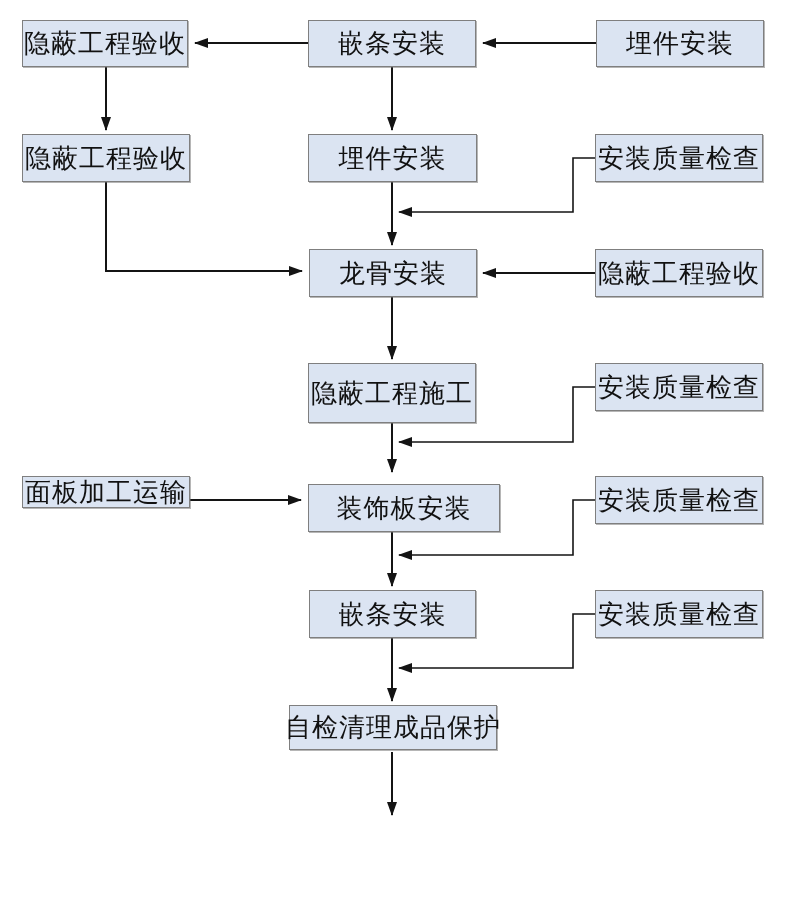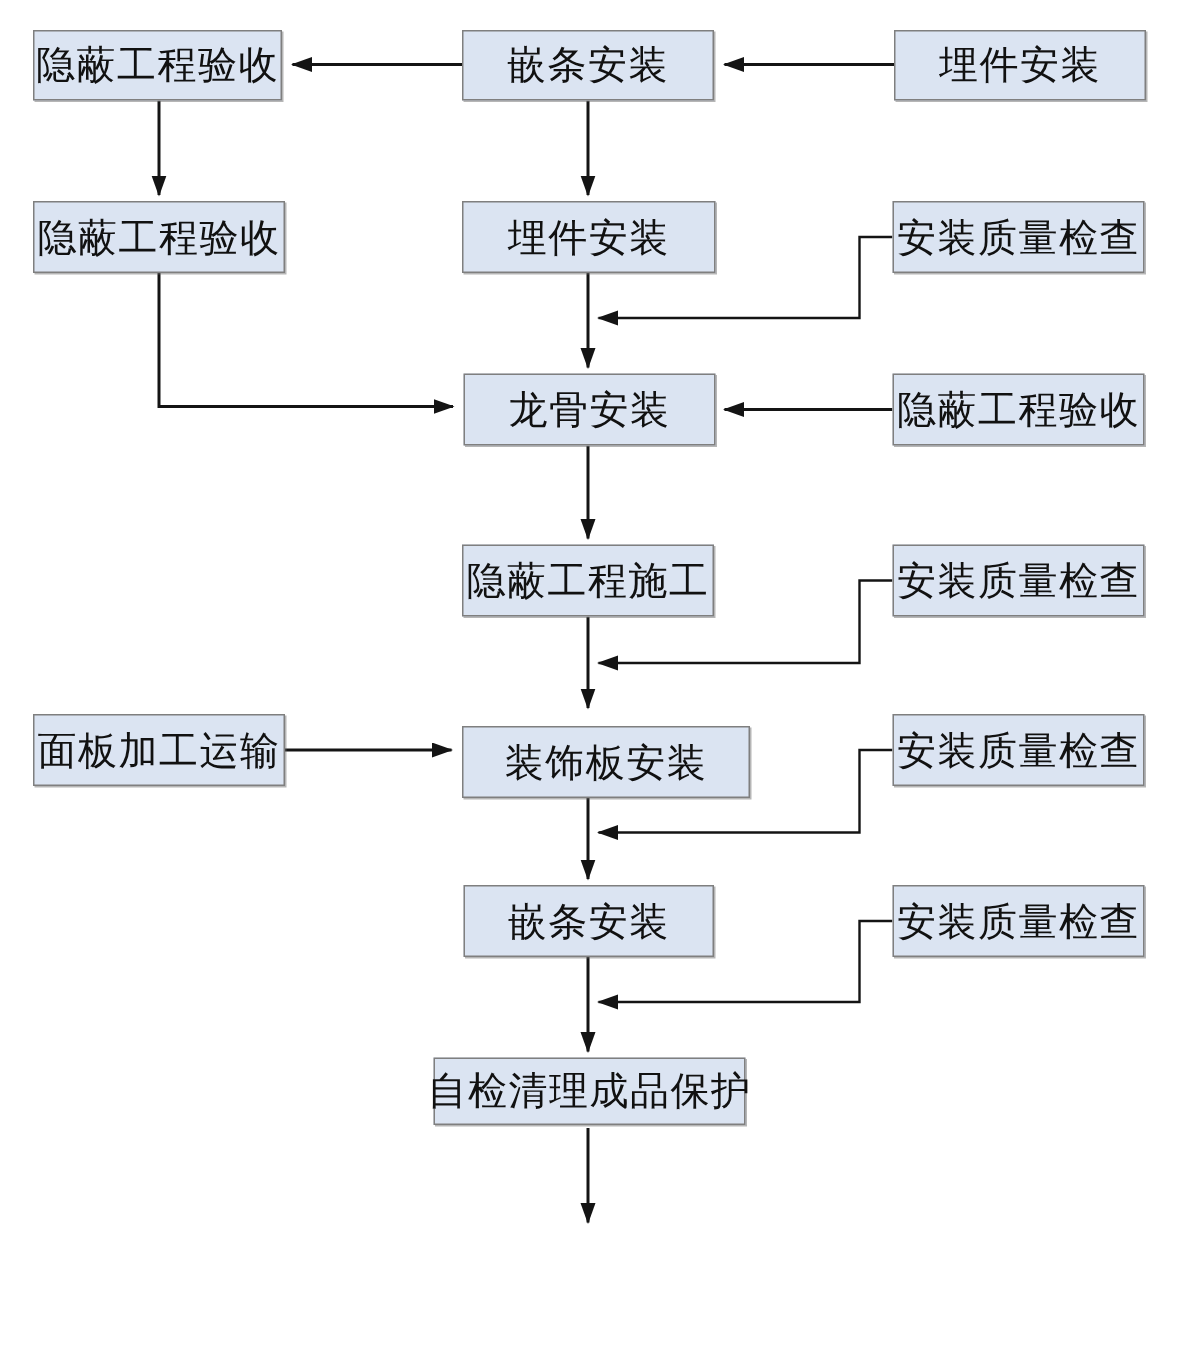--- a/index.html
+++ b/index.html
@@ -64,24 +64,24 @@
   <div class="node" style="left:308px;top:20px;width:168px;height:47px">嵌条安装</div>
   <div class="node" style="left:596px;top:20px;width:168px;height:47px">埋件安装</div>
 
   <div class="node" style="left:22px;top:134px;width:168px;height:48px">隐蔽工程验收</div>
   <div class="node" style="left:308px;top:134px;width:169px;height:48px">埋件安装</div>
   <div class="node" style="left:595px;top:134px;width:168px;height:48px">安装质量检查</div>
 
   <div class="node" style="left:309px;top:249px;width:168px;height:48px">龙骨安装</div>
   <div class="node" style="left:595px;top:249px;width:168px;height:48px">隐蔽工程验收</div>
 
-  <div class="node" style="left:308px;top:363px;width:168px;height:48px">隐蔽工程施工</div>
+  <div class="node" style="left:308px;top:363px;width:168px;height:60px">隐蔽工程施工</div>
   <div class="node" style="left:595px;top:363px;width:168px;height:48px">安装质量检查</div>
 
-  <div class="node" style="left:22px;top:476px;width:168px;height:48px">面板加工运输</div>
+  <div class="node" style="left:22px;top:476px;width:168px;height:32px">面板加工运输</div>
   <div class="node" style="left:308px;top:484px;width:192px;height:48px">装饰板安装</div>
   <div class="node" style="left:595px;top:476px;width:168px;height:48px">安装质量检查</div>
 
   <div class="node" style="left:309px;top:590px;width:167px;height:48px">嵌条安装</div>
   <div class="node" style="left:595px;top:590px;width:168px;height:48px">安装质量检查</div>
 
   <div class="node" style="left:289px;top:705px;width:208px;height:45px">自检清理成品保护</div>
 
 
 </div>

